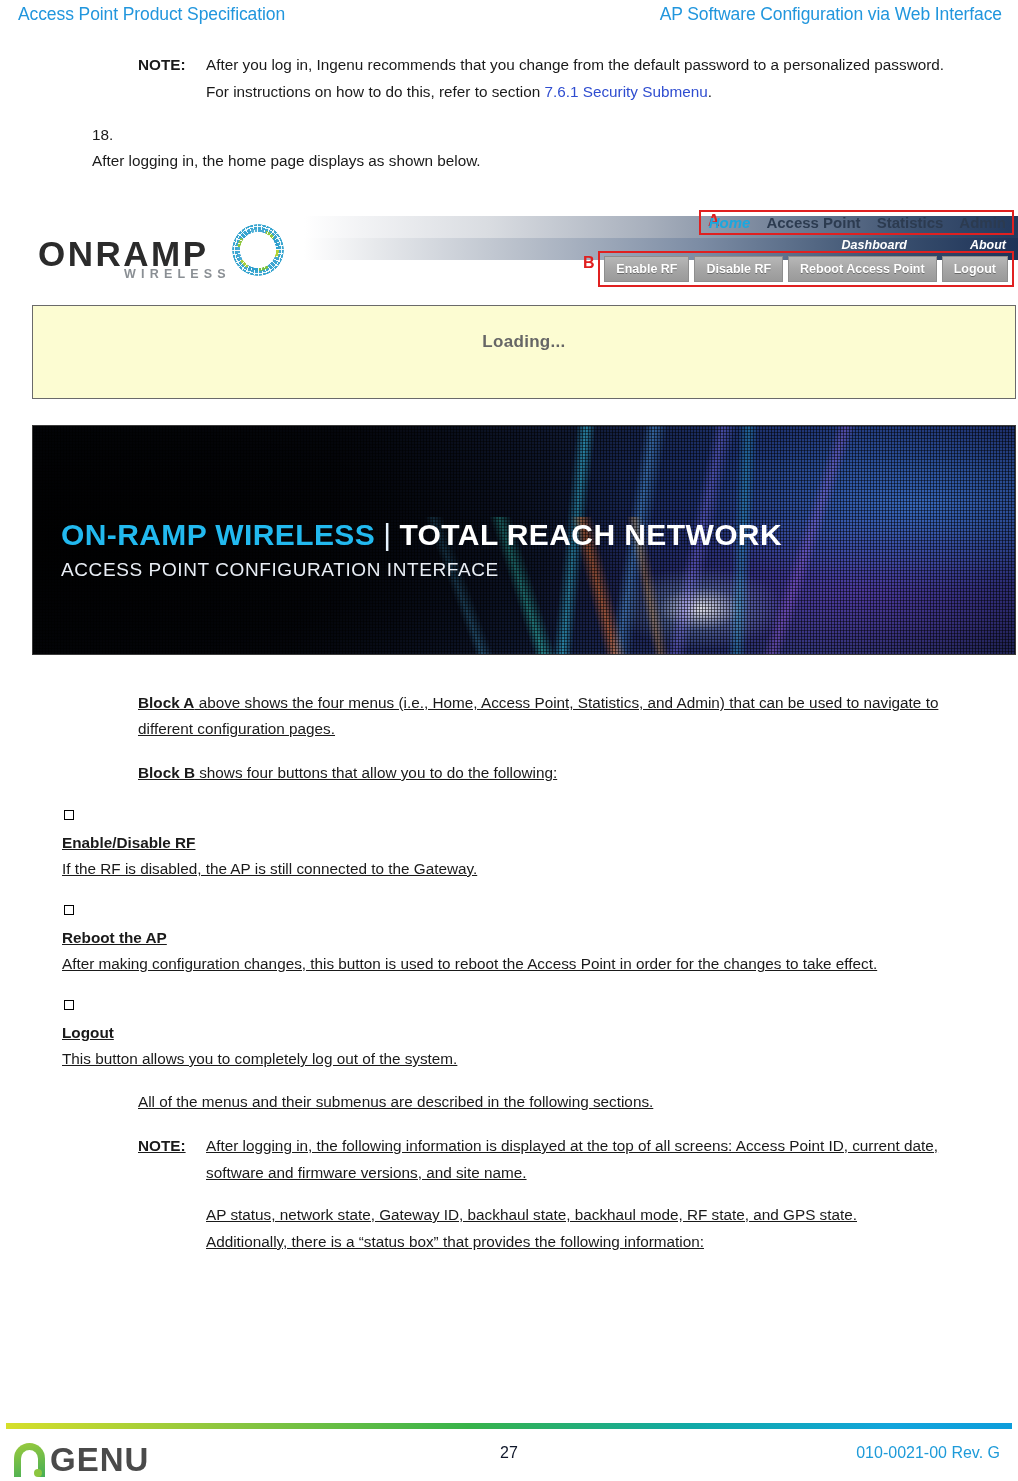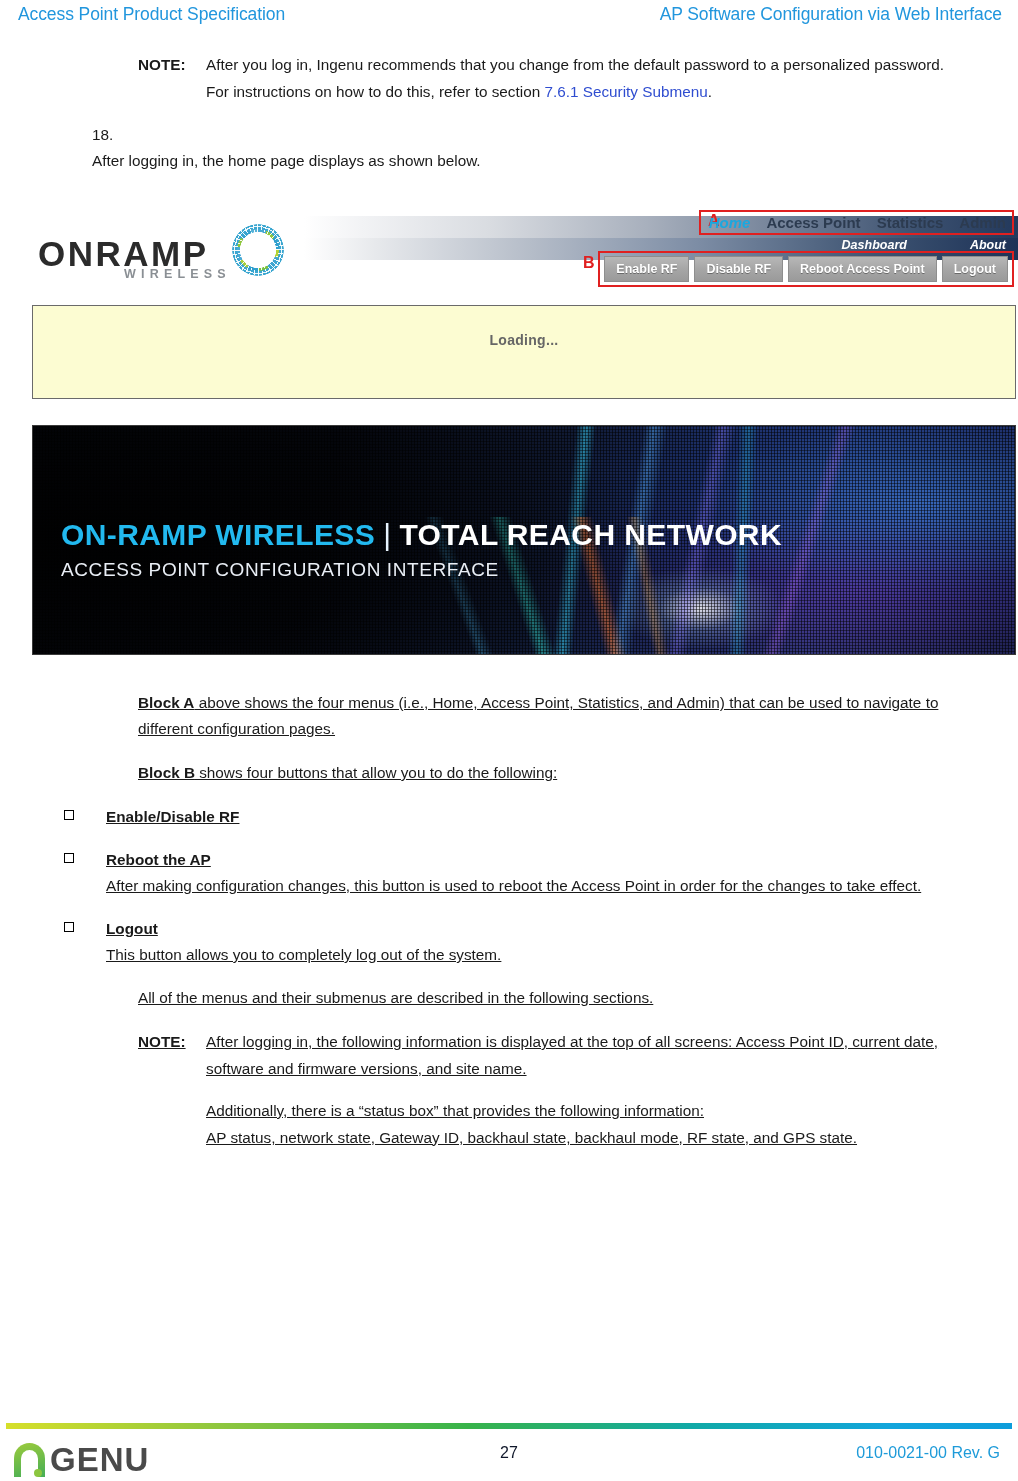--- a/index.html
+++ b/index.html
@@ -274,21 +274,21 @@
     height: 94px;
     background: #fcfcd2;
     border: 1px solid #6a6a6a;
     box-sizing: border-box;
     display: flex;
     align-items: flex-start;
     justify-content: center;
   }
   .ui-loading span {
     margin-top: 26px;
-    font-size: 14px;
+    font-size: 17px;
     font-weight: bold;
     color: #666666;
     letter-spacing: 0.3px;
   }
 
   
   .ui-hero {
     position: relative;
     margin-top: 26px;
     width: 984px;
@@ -376,20 +376,21 @@
     line-height: 26px;
     margin-bottom: 18px;
   }
   b.lead { font-weight: bold; }
 
   .bullet-row {
     display: flex;
     margin-left: 62px;
     margin-right: 46px;
     margin-bottom: 17px;
+    flex-direction: column;
   }
   .bullet-mark {
     flex: none;
     width: 42px;
     font-size: 12px;
     line-height: 26px;
     color: #000;
     padding-left: 2px;
   }
   .bullet-mark i {
@@ -567,20 +568,21 @@
 <div class="after">
 
   <div class="para-indent"><b class="lead">Block A</b><span> above shows the four menus (i.e., Home, Access Point, Statistics, and Admin) that can be used to navigate to different configuration pages.</span></div>
 
   <div class="para-indent"><b class="lead">Block B</b><span> shows four buttons that allow you to do the following:</span></div>
 
   <div class="bullet-row">
     <div class="bullet-mark"><i></i></div>
     <div class="bullet-body">
       <span class="bullet-title">Enable/Disable RF</span>
+      <span>If the RF is disabled, the AP is still connected to the Gateway.</span>
     </div>
   </div>
 
   <div class="bullet-row">
     <div class="bullet-mark"><i></i></div>
     <div class="bullet-body">
       <span class="bullet-title">Reboot the AP</span>
       <span>After making configuration changes, this button is used to reboot the Access Point in order for the changes to take effect.</span>
     </div>
   </div>
@@ -593,22 +595,22 @@
     </div>
   </div>
 
   <div class="para-indent">All of the menus and their submenus are described in the following sections.</div>
 
   <div class="note-row2">
     <div class="note-label">NOTE:</div>
     <div class="note-body">
       <div>After logging in, the following information is displayed at the top of all screens: Access Point ID, current date, software and firmware versions, and site name.</div>
       <div style="height:16px"></div>
+      <div>AP status, network state, Gateway ID, backhaul state, backhaul mode, RF state, and GPS state.</div>
       <div>Additionally, there is a “status box” that provides the following information:</div>
-      <div>AP status, network state, Gateway ID, backhaul state, backhaul mode, RF state, and GPS state.</div>
     </div>
   </div>
 
 </div>
 
 <div class="footer">
   <div class="footer-rule"></div>
   <div class="footer-logo">
     <div class="fl-archwrap"></div>
     <div class="fl-dot"></div>

